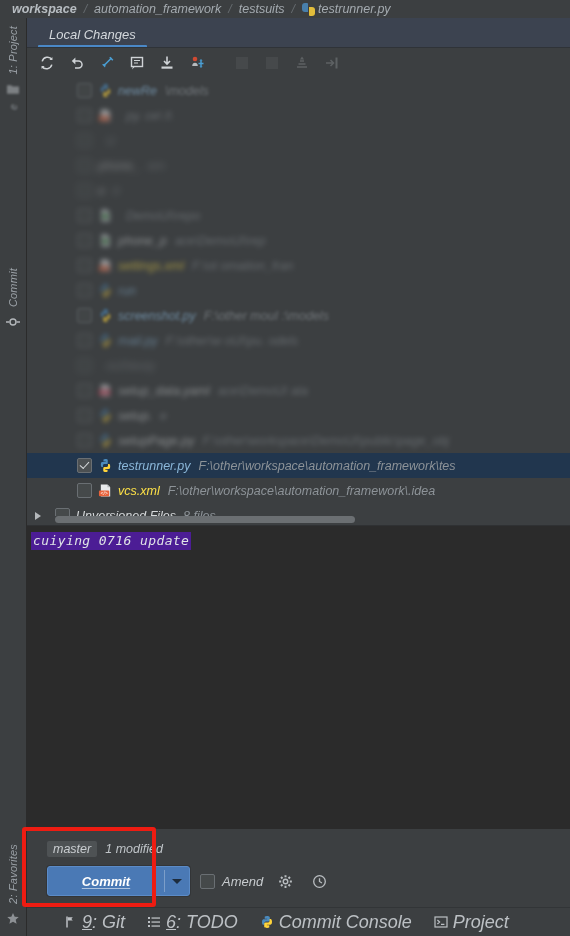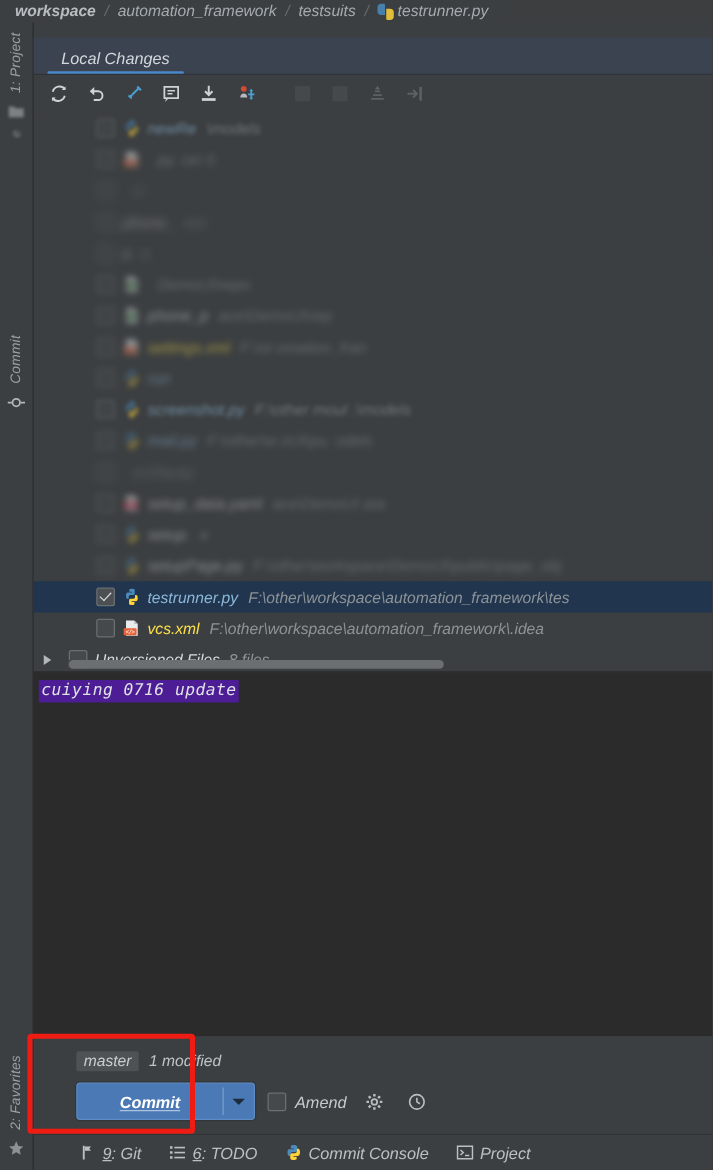--- a/index.html
+++ b/index.html
@@ -80,21 +80,20 @@
 
   .content { flex: 1; display: flex; flex-direction: column; min-width: 0; background:#3c3f41; }
 
   
   .tabbar {
     height: 30px; background: #3c4350;
     display: flex; align-items: flex-end;
     padding-left: 8px;
     position: relative;
     flex: none;
-    margin-top: 12px;
   }
   .tabbar::after{
     content:""; position:absolute; left:0; right:0; bottom:0; height:1px; background:#2f3338;
   }
   .tab {
     padding: 4px 14px 6px 14px;
     font-size: 13px; color: #d4d8dc;
     position: relative; cursor: default;
   }
   .tab.active::after {
@@ -196,21 +195,21 @@
     display: inline-block;
     padding: 1px 2px 2px 2px;
     letter-spacing: .4px;
   }
 
   
   .commitbar {
     flex: none; height: 78px;
     background: #3c3f41;
     position: relative;
-    padding-left: 34px;
+    padding-left: 20px;
   }
   .branchline {
     display: flex; align-items: center; gap: 8px;
     padding-top: 12px; font-size: 12.5px;
   }
   .branch-chip {
     background: #4e5254; color: #c9cdd0;
     padding: 1px 6px; border-radius: 2px;
   }
   .modified { color: #bfc4c8; }
@@ -248,21 +247,21 @@
     pointer-events: none;
   }
 
   
   .statusbar {
     flex: none; height: 28px;
     background: #3c3f41;
     border-top: 1px solid #323537;
     display: flex; align-items: center;
     padding-left: 36px; gap: 22px;
-    font-size: 13px; color: #bcc0c4;
+    font-size: 18px; color: #bcc0c4;
   }
   .sb-item { display: flex; align-items: center; gap: 5px; cursor: default; }
   .sb-item u { text-decoration: underline; }
   .sb-ico { width: 14px; height: 14px; }
 </style>
 </head>
 <body>
 
 <div id="app">
 

